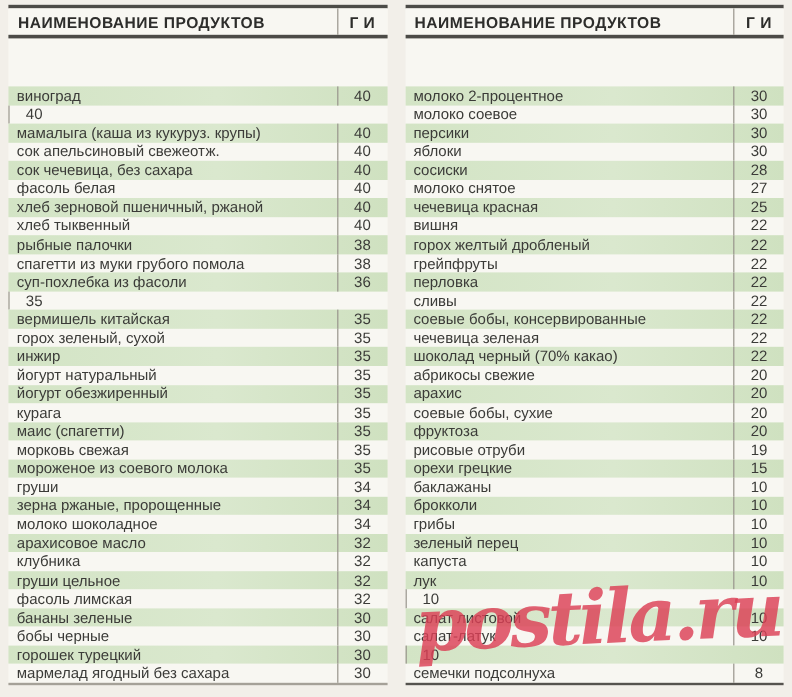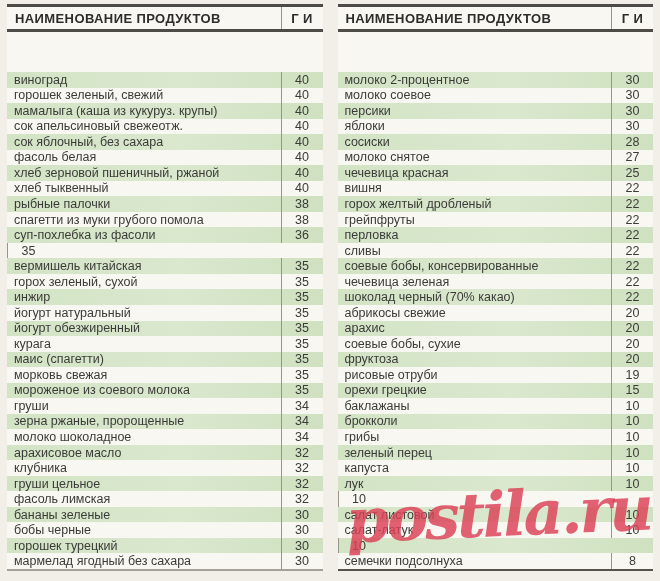--- a/index.html
+++ b/index.html
@@ -96,33 +96,32 @@
       <div class="thead">
         <div class="th name">НАИМЕНОВАНИЕ ПРОДУКТОВ</div>
         <div class="th gi">Г И</div>
       </div>
       <div class="tbody">
           <div class="row striped">
             <div class="cell name">виноград</div>
             <div class="cell gi">40</div>
           </div>
           <div class="row">
-            <div class="cell name">горошек зеленый, свежий</div>
             <div class="cell gi">40</div>
           </div>
           <div class="row striped">
             <div class="cell name">мамалыга (каша из кукуруз. крупы)</div>
             <div class="cell gi">40</div>
           </div>
           <div class="row">
             <div class="cell name">сок апельсиновый свежеотж.</div>
             <div class="cell gi">40</div>
           </div>
           <div class="row striped">
-            <div class="cell name">сок яблочный, без сахара</div>
+            <div class="cell name">сок чечевица, без сахара</div>
             <div class="cell gi">40</div>
           </div>
           <div class="row">
             <div class="cell name">фасоль белая</div>
             <div class="cell gi">40</div>
           </div>
           <div class="row striped">
             <div class="cell name">хлеб зерновой пшеничный, ржаной</div>
             <div class="cell gi">40</div>
           </div>

